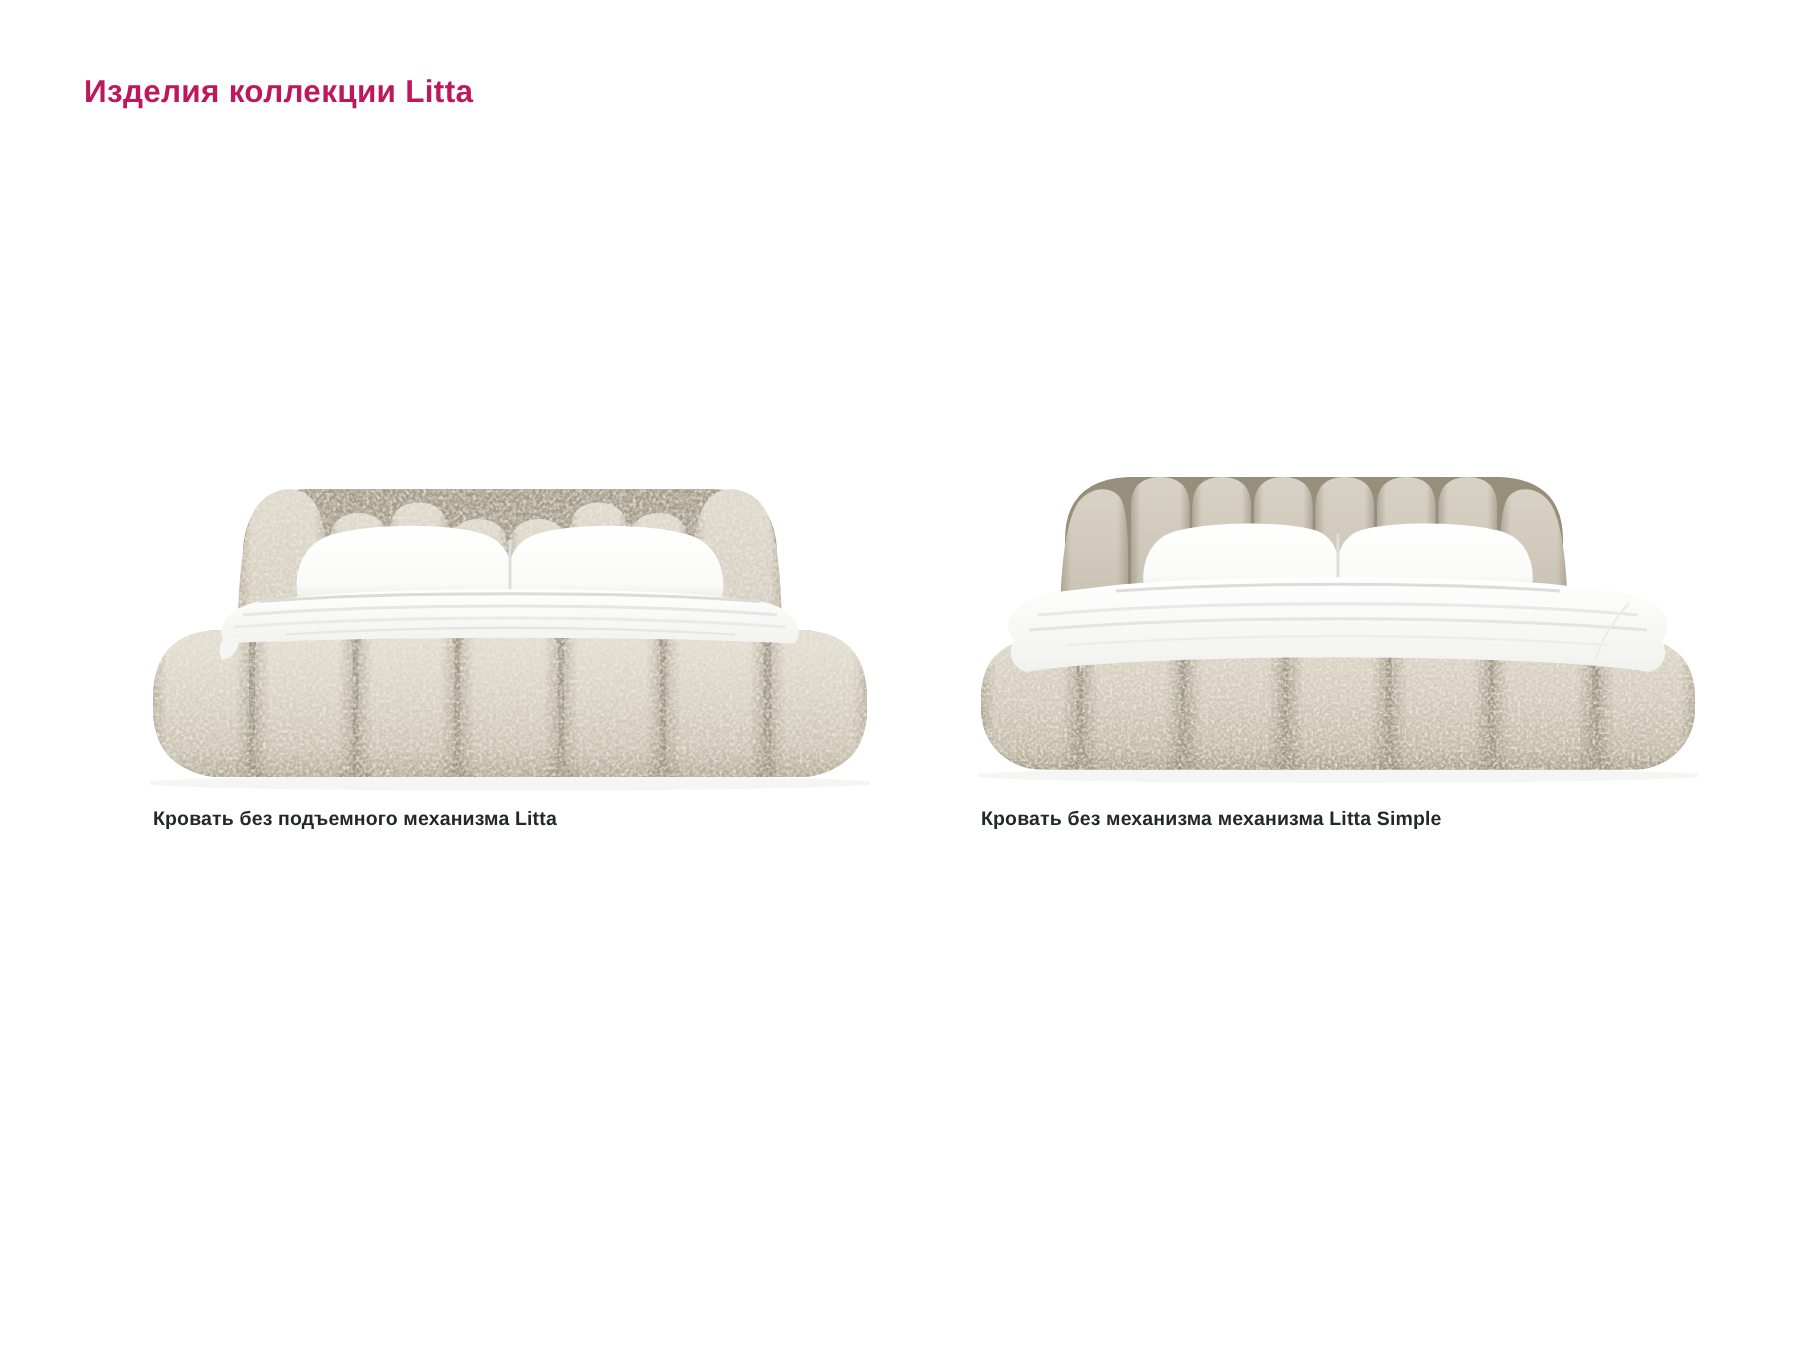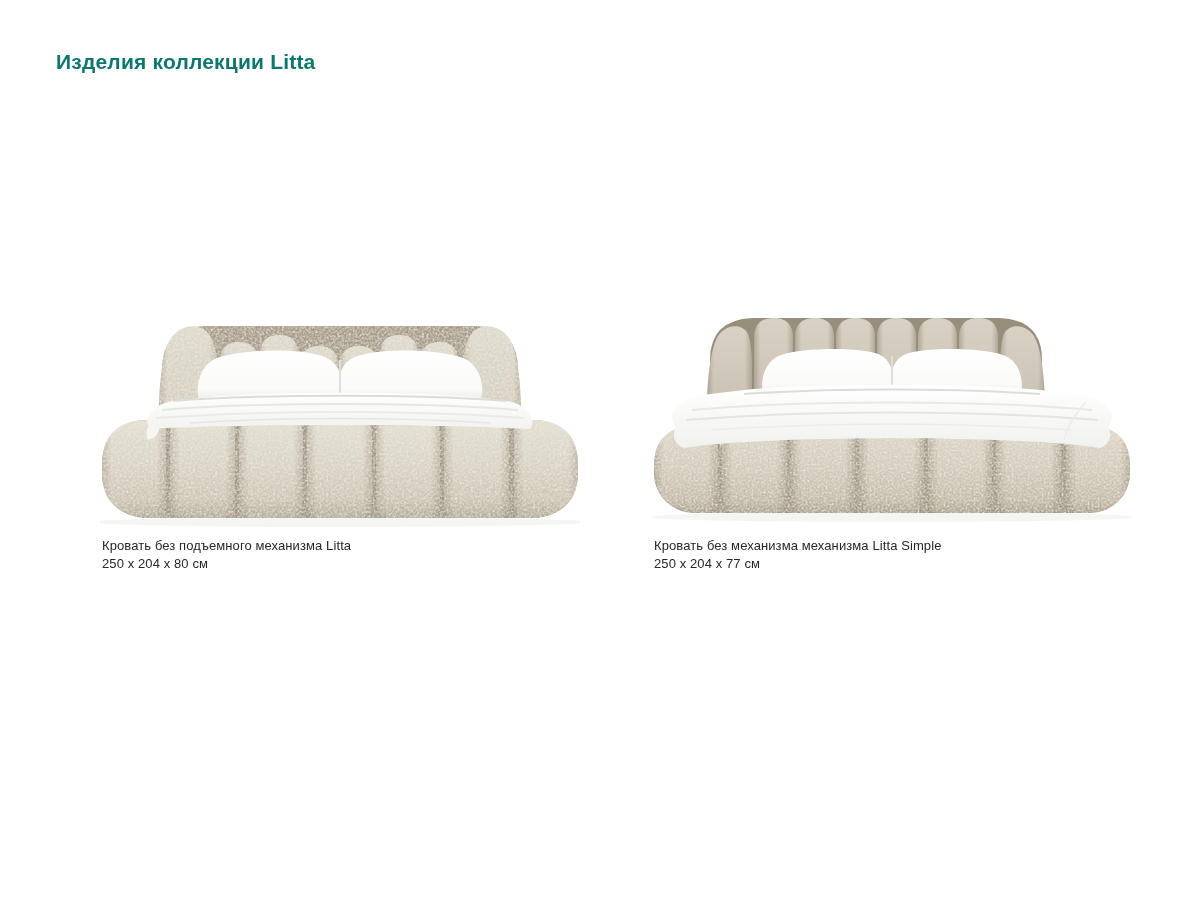--- a/index.html
+++ b/index.html
@@ -4,31 +4,31 @@
 <style>
   html,body{margin:0;padding:0;}
   body{
     width:1200px;height:900px;overflow:hidden;background:#ffffff;
     font-family:"Liberation Sans","DejaVu Sans",sans-serif;
   }
   .page{position:relative;width:1200px;height:900px;background:#ffffff;}
   .title{
     position:absolute;left:56px;top:50px;margin:0;
     font-size:21px;line-height:24px;font-weight:600;letter-spacing:.2px;
-    color:#0f766e;
+    color:#be185d;
   }
   .products{
     position:absolute;left:100px;top:298px;
     display:flex;gap:72px;
   }
   .product{margin:0;width:480px;cursor:pointer;}
   .product .image{width:480px;height:232px;position:relative;}
   .product figcaption{margin-top:7px;padding-left:2px;}
   .cap-line{
-    font-size:13px;line-height:18px;font-weight:400;color:#25282b;letter-spacing:.1px;
+    font-size:13px;line-height:18px;font-weight:700;color:#25282b;letter-spacing:.1px;
   }
   svg{display:block;}
 </style>
 </head>
 <body>
 
 <div class="page">
 
   <h1 class="title">Изделия коллекции Litta</h1>
 
@@ -137,21 +137,20 @@
             <path d="M50 126 Q44 134 48 142 Q58 140 60 128 Z" fill="#f5f5f2"></path>
             <path d="M73 103 C160 96 320 96 407 103" stroke="#dcdcd7" stroke-width="2" fill="none"></path>
             <path d="M62 112 C160 104 320 104 418 112" stroke="#e6e6e2" stroke-width="2" fill="none"></path>
             <path d="M56 120 C170 112 310 112 424 120" stroke="#eaeae6" stroke-width="2" fill="none"></path>
             <path d="M90 125 C190 119 290 119 390 125" stroke="#e6e6e2" stroke-width="1.5" fill="none"></path>
           </g>
         </svg>
       </div>
       <figcaption>
         <div class="cap-line">Кровать без подъемного механизма Litta</div>
-        <div class="cap-line">250 x 204 x 80 см</div>
       </figcaption>
     </figure>
 
     <figure class="product">
       <div class="image">
         <svg viewBox="0 0 480 232" width="480" height="232">
           <defs>
             <linearGradient id="Rseg" x1="0" y1="0" x2="0" y2="1">
               <stop offset="0" stop-color="#ddd7ca"></stop>
                 <stop offset="0.5" stop-color="#d2cbbc"></stop>
@@ -250,18 +249,17 @@
             <path d="M40 112 C150 102 330 102 440 112" stroke="#e8e8e4" stroke-width="2" fill="none"></path>
             <path d="M34 122 C160 112 320 112 446 122" stroke="#e4e4e0" stroke-width="2" fill="none"></path>
             <path d="M60 132 C180 124 300 124 420 132" stroke="#ececE8" stroke-width="1.5" fill="none"></path>
             <path d="M46 104 C60 120 66 132 68 142" stroke="#ececе8" stroke-width="1.5" fill="none"></path>
             <path d="M434 104 C420 120 414 132 412 142" stroke="#ececE8" stroke-width="1.5" fill="none"></path>
           </g>
         </svg>
       </div>
       <figcaption>
         <div class="cap-line">Кровать  без механизма механизма Litta Simple</div>
-        <div class="cap-line">250 x 204 x 77 см</div>
       </figcaption>
     </figure>
 
   </div>
 </div>
 
 </body></html>

